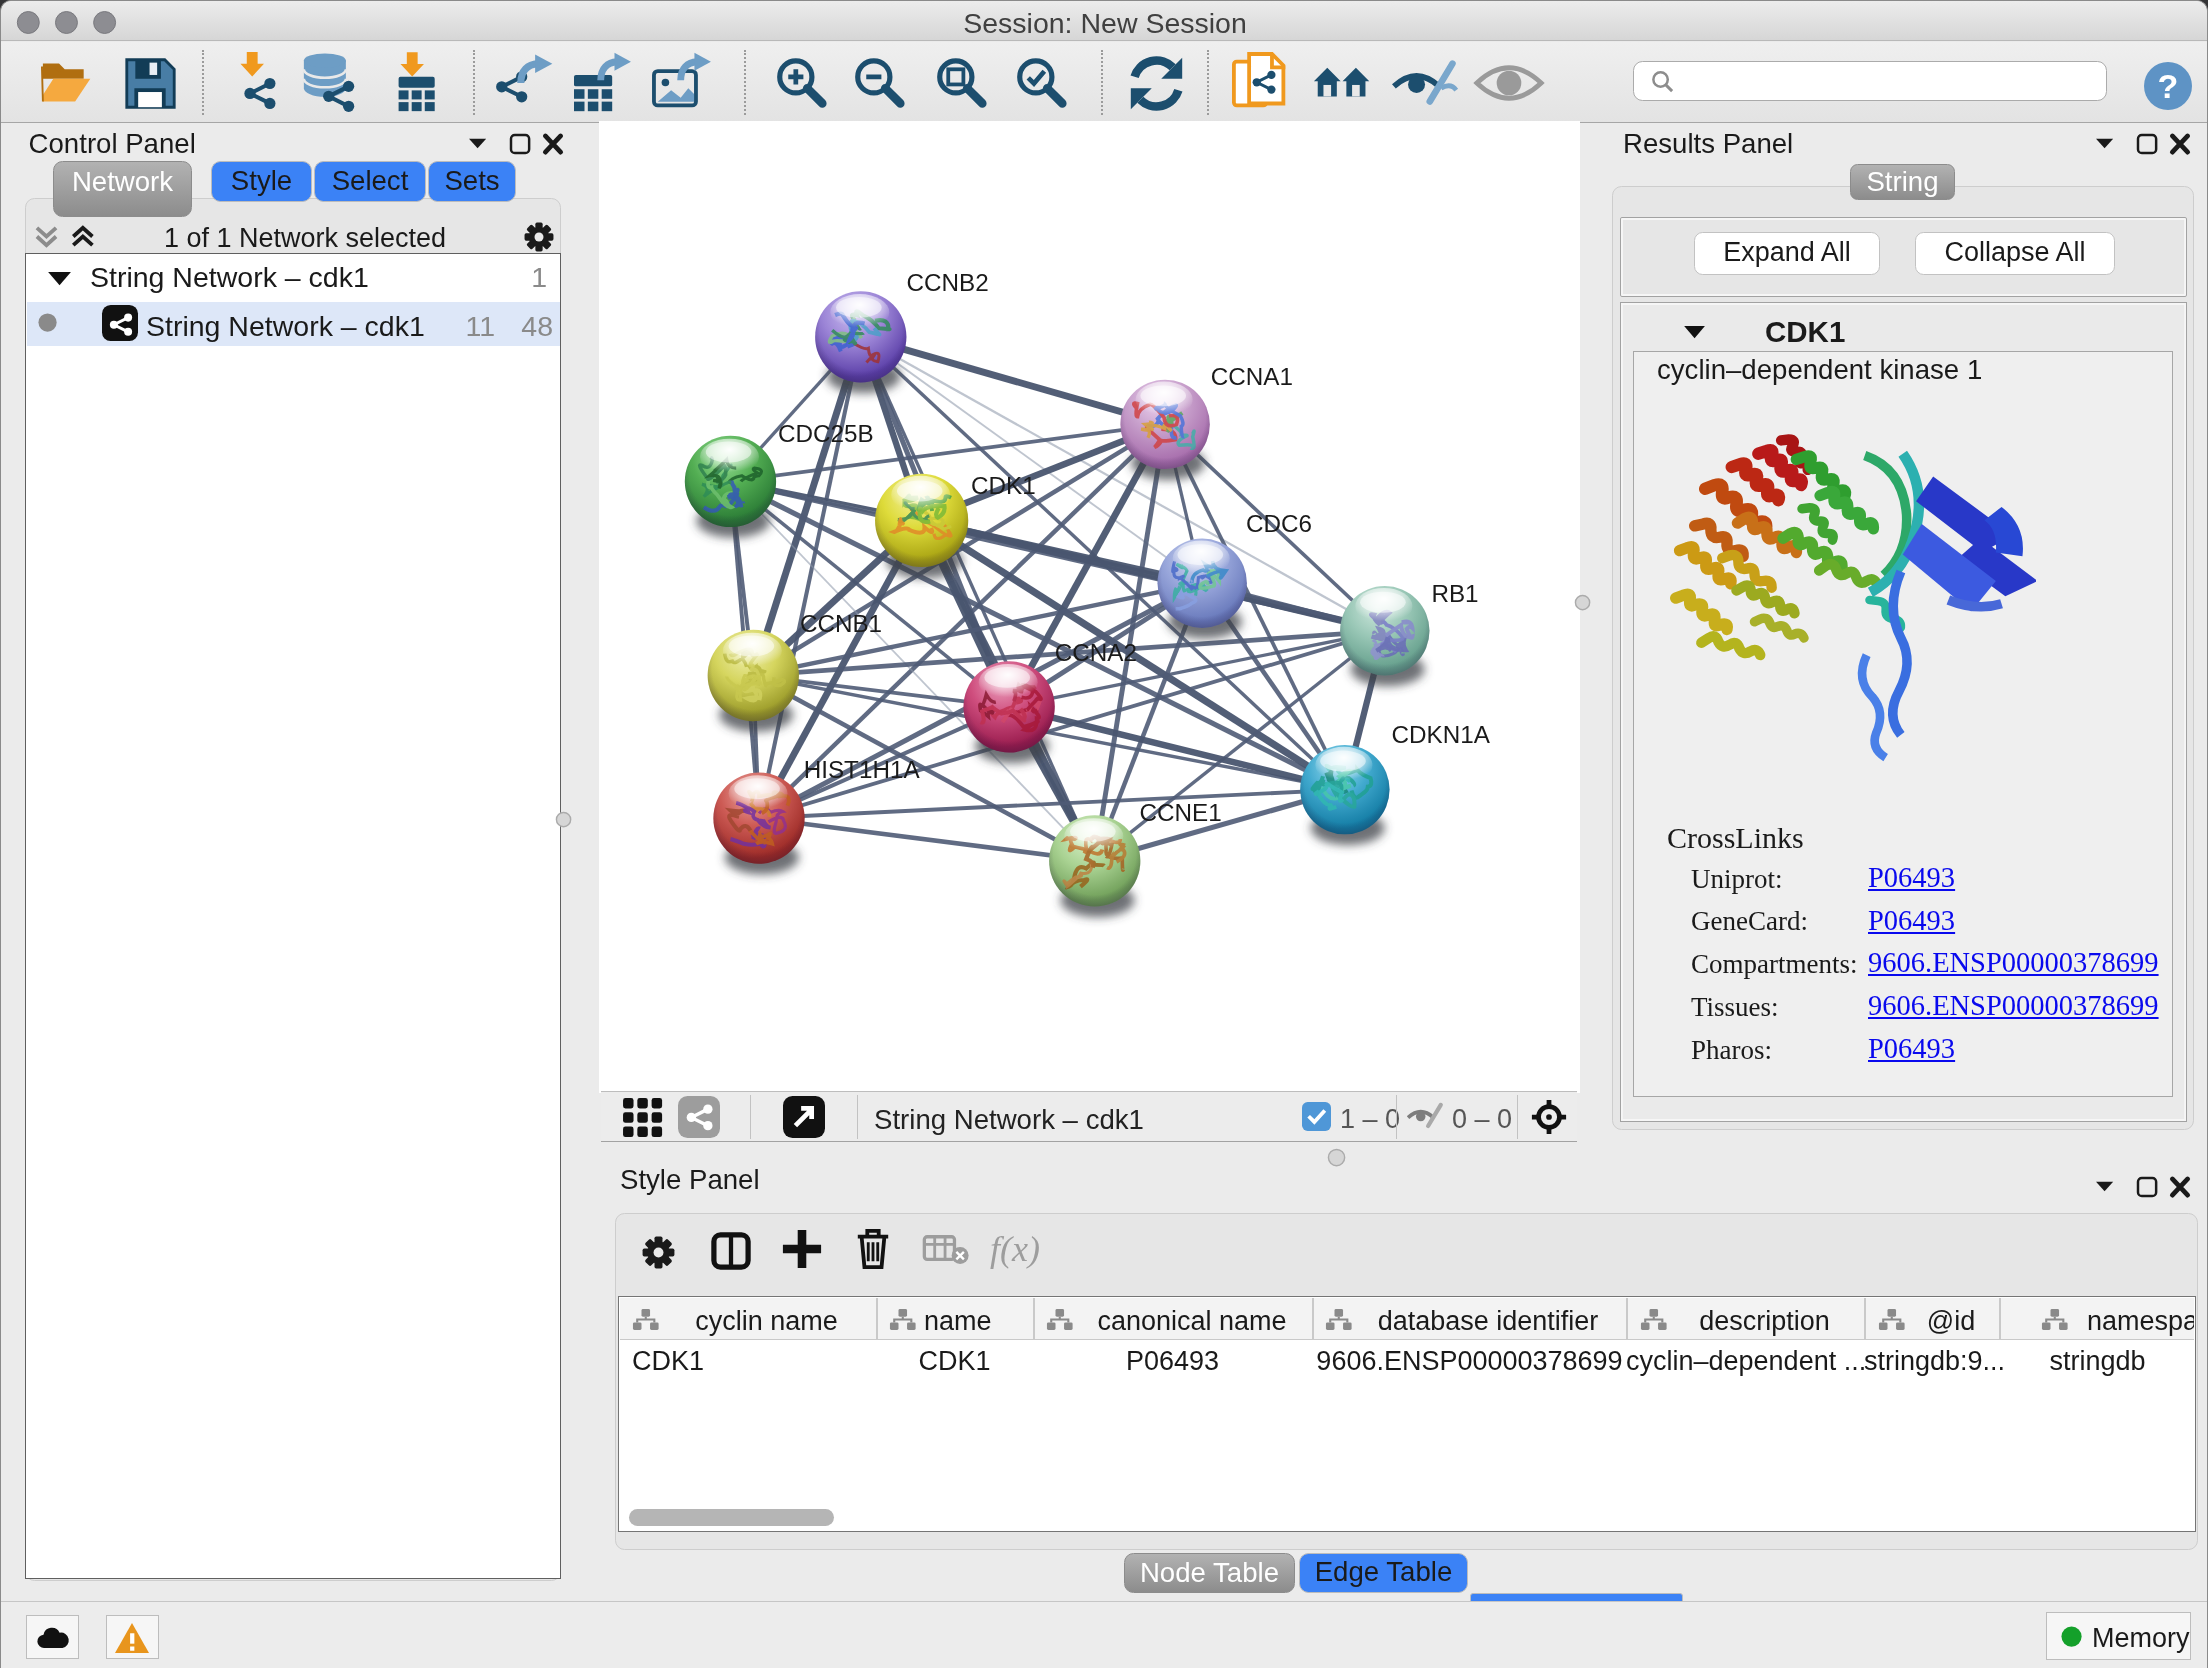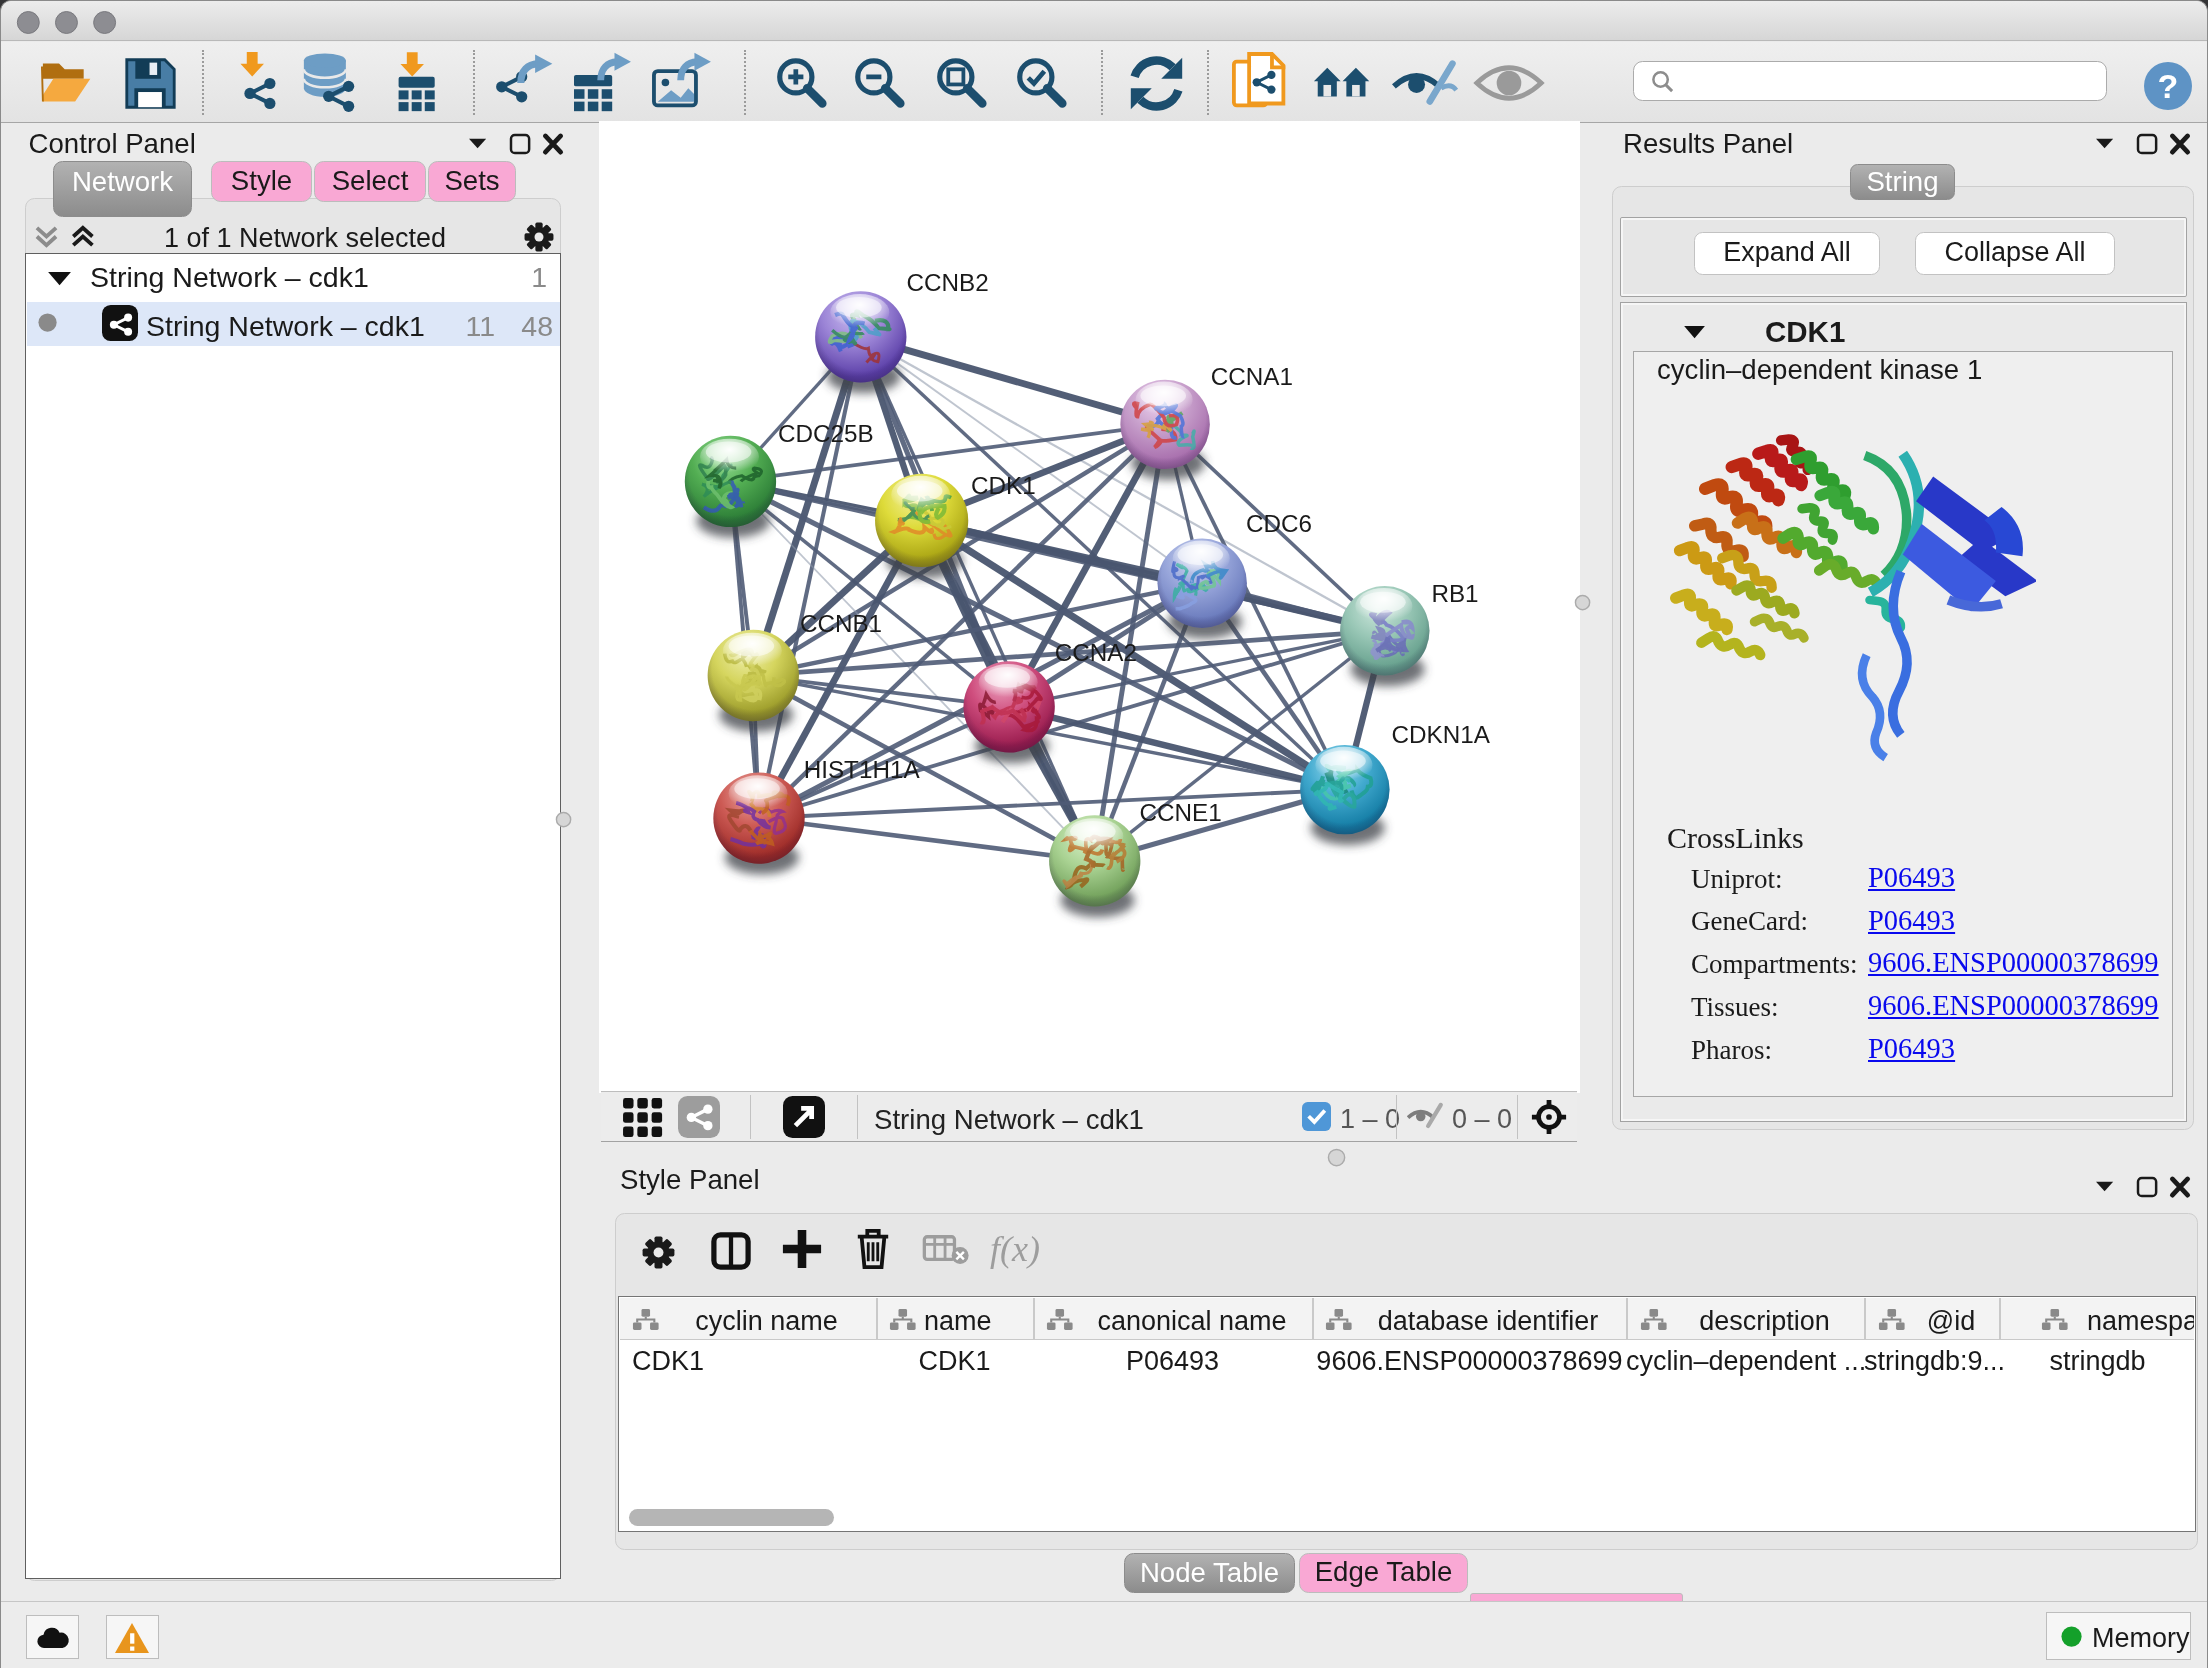--- a/index.html
+++ b/index.html
@@ -1,29 +1,30 @@
 <!DOCTYPE html>
 <html style="font-size:15px"><head><meta charset="utf-8"><style>
 * { margin:0; padding:0; box-sizing:border-box; }
 html,body { width:2208px; height:1668px; background:#343436; font-family:"Liberation Sans",sans-serif; }
 #win { position:absolute; left:0; top:0; width:2208px; height:1668px; background:#ebebeb;
   border-radius:11.4px 11.4px 0 0; overflow:hidden; border:1.9px solid #8a8a8a; border-bottom:none; }
 .abs { position:absolute; }
 .txt { position:absolute; white-space:nowrap; color:#1a1a1a; }
-.tab { position:absolute; background:#f9a8d4; border:1.9px solid #bcbcbc; border-radius:9.5px;
+.tab { position:absolute; background:#3b82f6; border:1.9px solid #bcbcbc; border-radius:9.5px;
   text-align:center; font-size:27.6px; color:#1a1a1a; }
 .tabsel { background:linear-gradient(#b2b2b2,#8c8c8c); color:#fff; border-color:#8c8c8c; }
 .btn { position:absolute; background:#fff; border:1.9px solid #c2c2c2; border-radius:8.6px;
   text-align:center; font-size:27px; color:#1a1a1a; }
 .serif { font-family:"Liberation Serif",serif; }
 a.lnk { color:#0909ee; text-decoration:underline; }
 </style></head><body>
 <div id="win">
 
 <div class="abs" style="left:0;top:0;width:2208px;height:40px;background:linear-gradient(#ececec,#d6d6d6);border-bottom:1px solid #b9b9b9"></div>
+<div class="txt" style="left:0;top:5.7px;width:2208px;text-align:center;font-size:28.5px;color:#404040">Session: New Session</div>
 <svg class="abs" style="left:13.3px;top:8.6px" width="124" height="25" viewBox="0 0 130 26">
 <circle cx="15" cy="13" r="11.5" fill="#8d8d92" stroke="#77777c" stroke-width="1"></circle>
 <circle cx="55" cy="13" r="11.5" fill="#8d8d92" stroke="#77777c" stroke-width="1"></circle>
 <circle cx="95" cy="13" r="11.5" fill="#8d8d92" stroke="#77777c" stroke-width="1"></circle>
 </svg>
 
 <div class="abs" style="left:0;top:41px;width:2208px;height:81px;background:linear-gradient(#efefef,#e3e3e3);border-bottom:1.9px solid #a6a6a6"></div>
 <svg style="position:absolute;left:38px;top:55px" width="59" height="55" viewBox="0 0 62 58">
       <path d="M4 8 h17 l6 6 h20 v10 h-43 z" fill="#b06e10"></path>
       <path d="M4 48 h34 l16 -24 h-39 l-11 17 z" fill="#f5a93f"></path>

